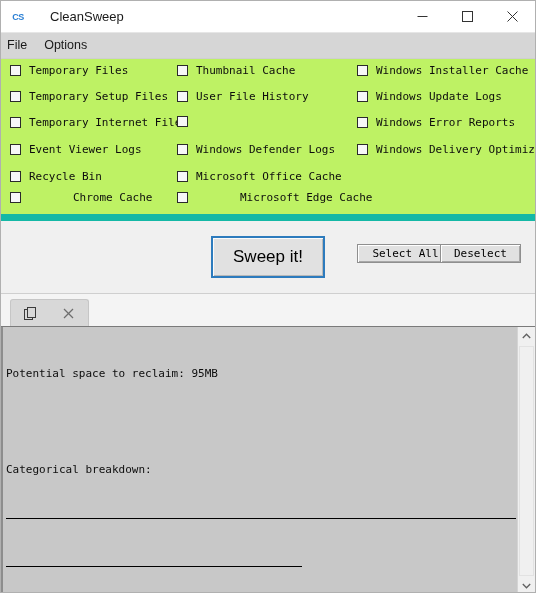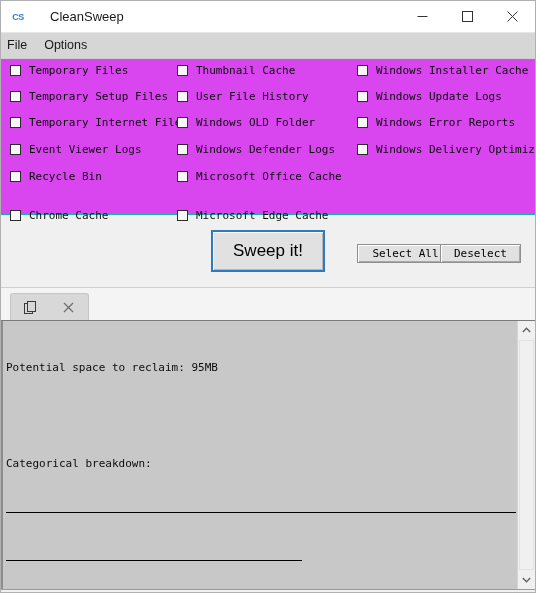--- a/index.html
+++ b/index.html
@@ -83,22 +83,22 @@
     padding: 2px 11px 3px 6px;
     font-family: "Liberation Sans", sans-serif;
     cursor: default;
     white-space: nowrap;
   }
 
   
   #options-panel {
     position: relative;
     height: 155px;
-    background: #d946ef;
-    border-bottom: 1px solid #14b8a6;
+    background: #bef264;
+    border-bottom: 7px solid #14b8a6;
   }
   .check-row {
     position: absolute;
     display: flex;
     align-items: center;
     white-space: nowrap;
     cursor: default;
   }
   .cbox {
     width: 11px;
@@ -118,21 +118,21 @@
 
   #col-a .check-row { left: 9px; }
   #col-b .check-row { left: 176px; }
   #col-c .check-row { left: 356px; }
 
   .r0 { top: 5px; }
   .r1 { top: 31px; }
   .r2 { top: 57px; }
   .r3 { top: 84px; }
   .r4 { top: 111px; }
-  .r5 { top: 150px; }
+  .r5 { top: 132px; gap: 44px; }
 
   
   .classic-btn {
     position: absolute;
     box-sizing: border-box;
     background: #e1e1e1;
     border: 1px solid #8f8f8f;
     box-shadow: inset 1px 1px 0 #ffffff, inset -1px -1px 0 #a8a8a8;
     font-family: "DejaVu Sans Mono", "Liberation Mono", monospace;
     font-size: 11px;
@@ -365,21 +365,20 @@
       <div class="check-row r0">
         <span class="cbox"></span>
         <span class="clabel">Thumbnail Cache</span>
       </div>
       <div class="check-row r1">
         <span class="cbox"></span>
         <span class="clabel">User File History</span>
       </div>
       <div class="check-row r2">
         <span class="cbox"></span>
-        <span class="clabel">Windows OLD Folder</span>
       </div>
       <div class="check-row r3">
         <span class="cbox"></span>
         <span class="clabel">Windows Defender Logs</span>
       </div>
       <div class="check-row r4">
         <span class="cbox"></span>
         <span class="clabel">Microsoft Office Cache</span>
       </div>
       <div class="check-row r5">

